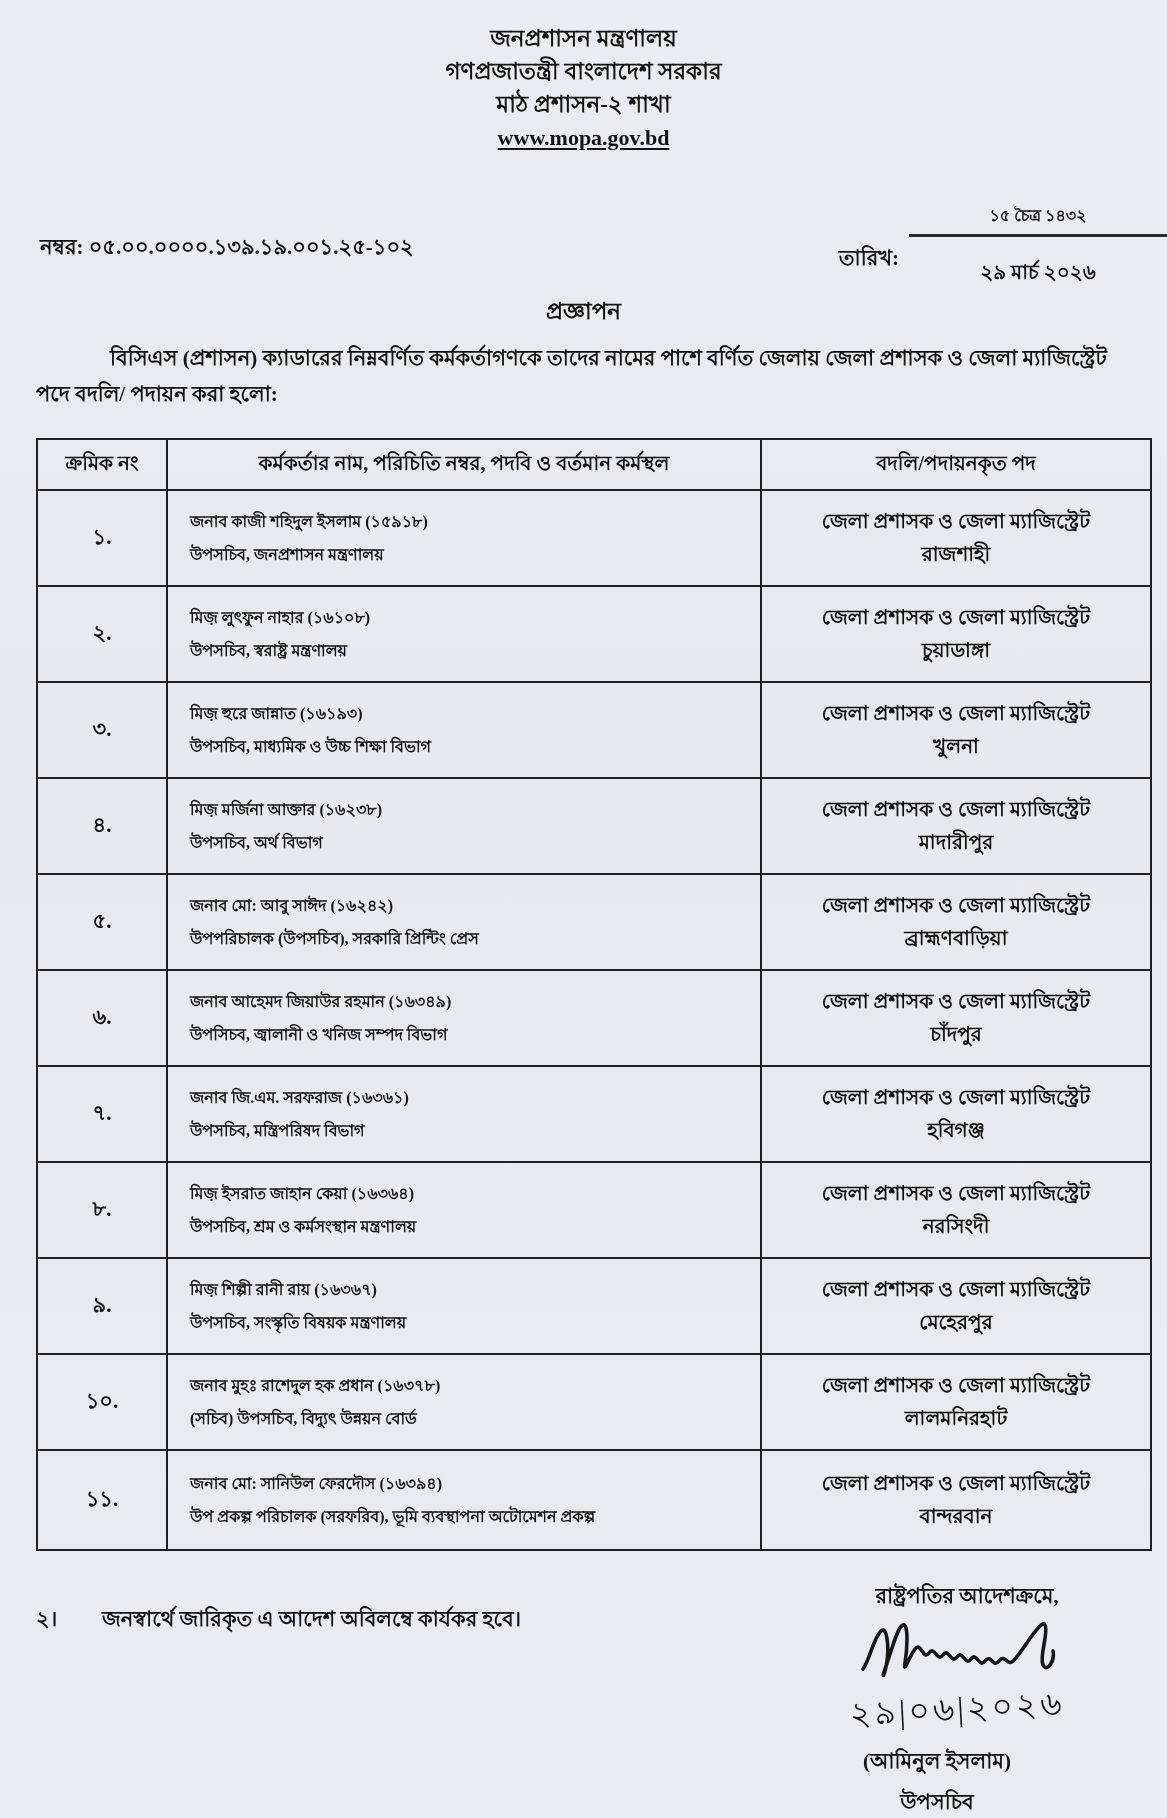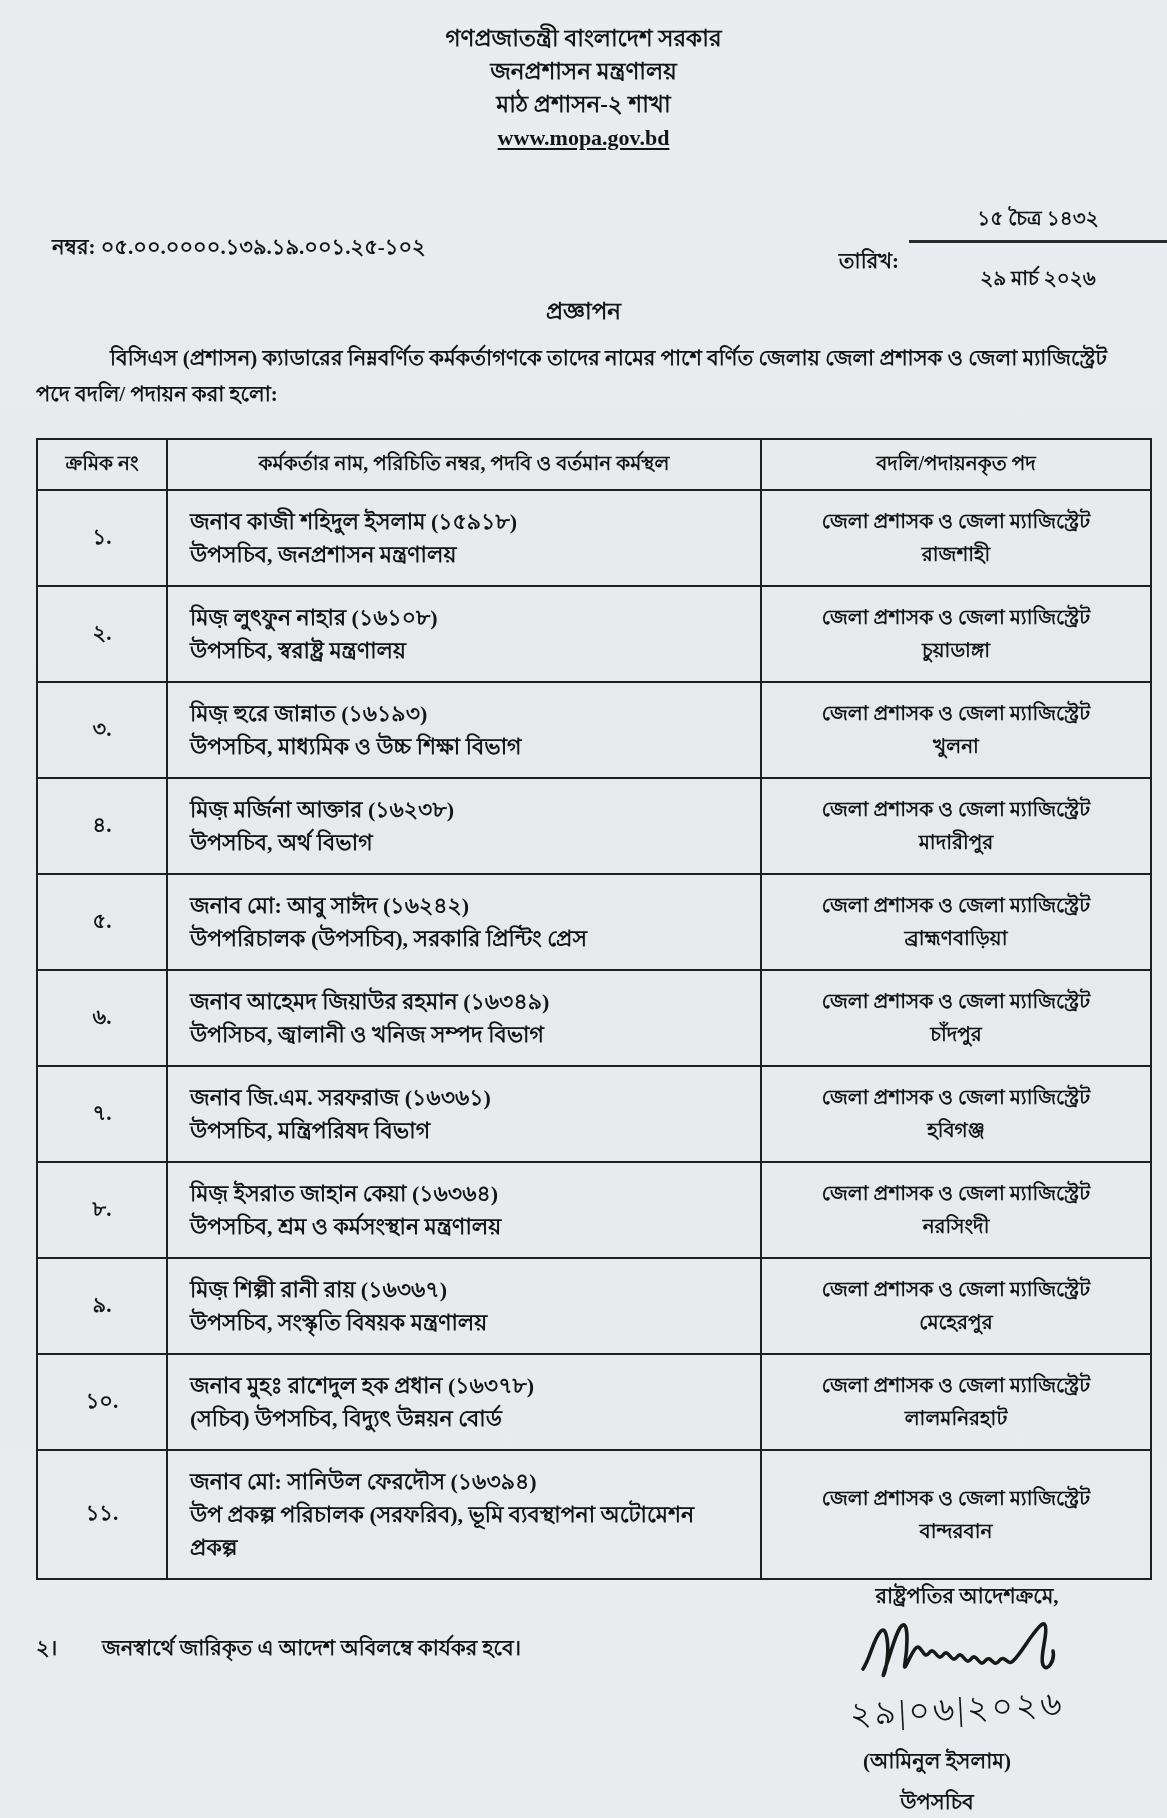--- a/index.html
+++ b/index.html
@@ -12,25 +12,25 @@
     font-family:"Liberation Serif","DejaVu Serif",serif;
     color:#141414;
     overflow:hidden;
   }
   
   .letterhead { padding-top:22px; text-align:center; font-weight:700; }
   .letterhead .lh-line { font-size:23px; line-height:33px; }
   .letterhead .website { font-size:22px; line-height:34px; text-decoration:underline; text-underline-offset:3px; font-family:"Liberation Serif","DejaVu Serif",serif; }
   
   .meta-row { position:relative; margin-top:48px; height:80px; }
-  .memo { position:absolute; left:52px; top:28px; font-size:21px; font-weight:700; }
+  .memo { position:absolute; left:40px; top:28px; font-size:21px; font-weight:700; }
   .date-block { position:absolute; right:0; top:0; display:flex; align-items:center; }
   .date-label { font-size:21px; font-weight:700; margin-right:10px; padding-top:26px; }
   .date-fraction { width:258px; text-align:center; }
-  .date-top { font-size:20px; font-weight:700; padding-bottom:4px; border-bottom:3px solid #2a2a2a; }
+  .date-top { font-size:16px; font-weight:700; padding-bottom:4px; border-bottom:3px solid #2a2a2a; }
   .date-bottom { font-size:20px; font-weight:700; padding-top:20px; }
   
   .doc-title { text-align:center; font-size:23px; font-weight:700; margin-top:10px; }
   .intro { margin:8px 36px 0 36px; font-size:21px; font-weight:700; line-height:36px; text-indent:74px; }
   
   table.order-table {
     margin:26px 0 0 36px;
     width:1114px;
     border-collapse:collapse;
     table-layout:fixed;
@@ -39,21 +39,21 @@
   .order-table th, .order-table td {
     border:2.5px solid #1f1f1f;
     font-weight:700;
     vertical-align:middle;
   }
   .order-table th { font-size:20px; padding:8px 4px; text-align:center; }
   .col-sl { width:130px; }
   .col-name { width:594px; }
   .col-post { width:390px; }
   .cell-sl { text-align:center; font-size:21px; }
-  .cell-name { text-align:left; font-size:22px; padding:14px 14px 14px 22px; line-height:33px; }
+  .cell-name { text-align:left; font-size:16px; padding:14px 14px 14px 22px; line-height:33px; }
   .cell-name .officer-name { display:block; }
   .cell-name .officer-desg { display:block; }
   .cell-post { text-align:center; font-size:20px; line-height:33px; padding:10px 14px; }
   .cell-post .post-line { display:block; }
   .row-normal { height:96px; }
   .row-tall { height:100px; }
   
   .clause { display:flex; margin:52px 36px 0 36px; font-size:21px; font-weight:700; }
   .clause-no { width:66px; }
   
@@ -64,22 +64,22 @@
   .hand-date { font-size:33px; font-weight:400; letter-spacing:3px; transform:rotate(-3deg); display:inline-block; margin:-6px 0 2px 40px; }
   .signer-name { font-size:21px; font-weight:700; margin-top:4px; }
   .signer-desg { font-size:21px; font-weight:700; margin-top:6px; }
 </style>
 </head>
 <body>
 
 <div class="page">
 
   <div class="letterhead">
+    <div class="lh-line">জনপ্রশাসন মন্ত্রণালয়</div>
     <div class="lh-line">গণপ্রজাতন্ত্রী বাংলাদেশ সরকার</div>
-    <div class="lh-line">জনপ্রশাসন মন্ত্রণালয়</div>
     <div class="lh-line">মাঠ প্রশাসন-২ শাখা</div>
     <div class="website">www.mopa.gov.bd</div>
   </div>
 
   <div class="meta-row">
     <div class="memo">নম্বর: ০৫.০০.০০০০.১৩৯.১৯.০০১.২৫-১০২</div>
     <div class="date-block">
       <div class="date-label">তারিখ:</div>
       <div class="date-fraction">
         <div class="date-top">১৫ চৈত্র ১৪৩২</div>

